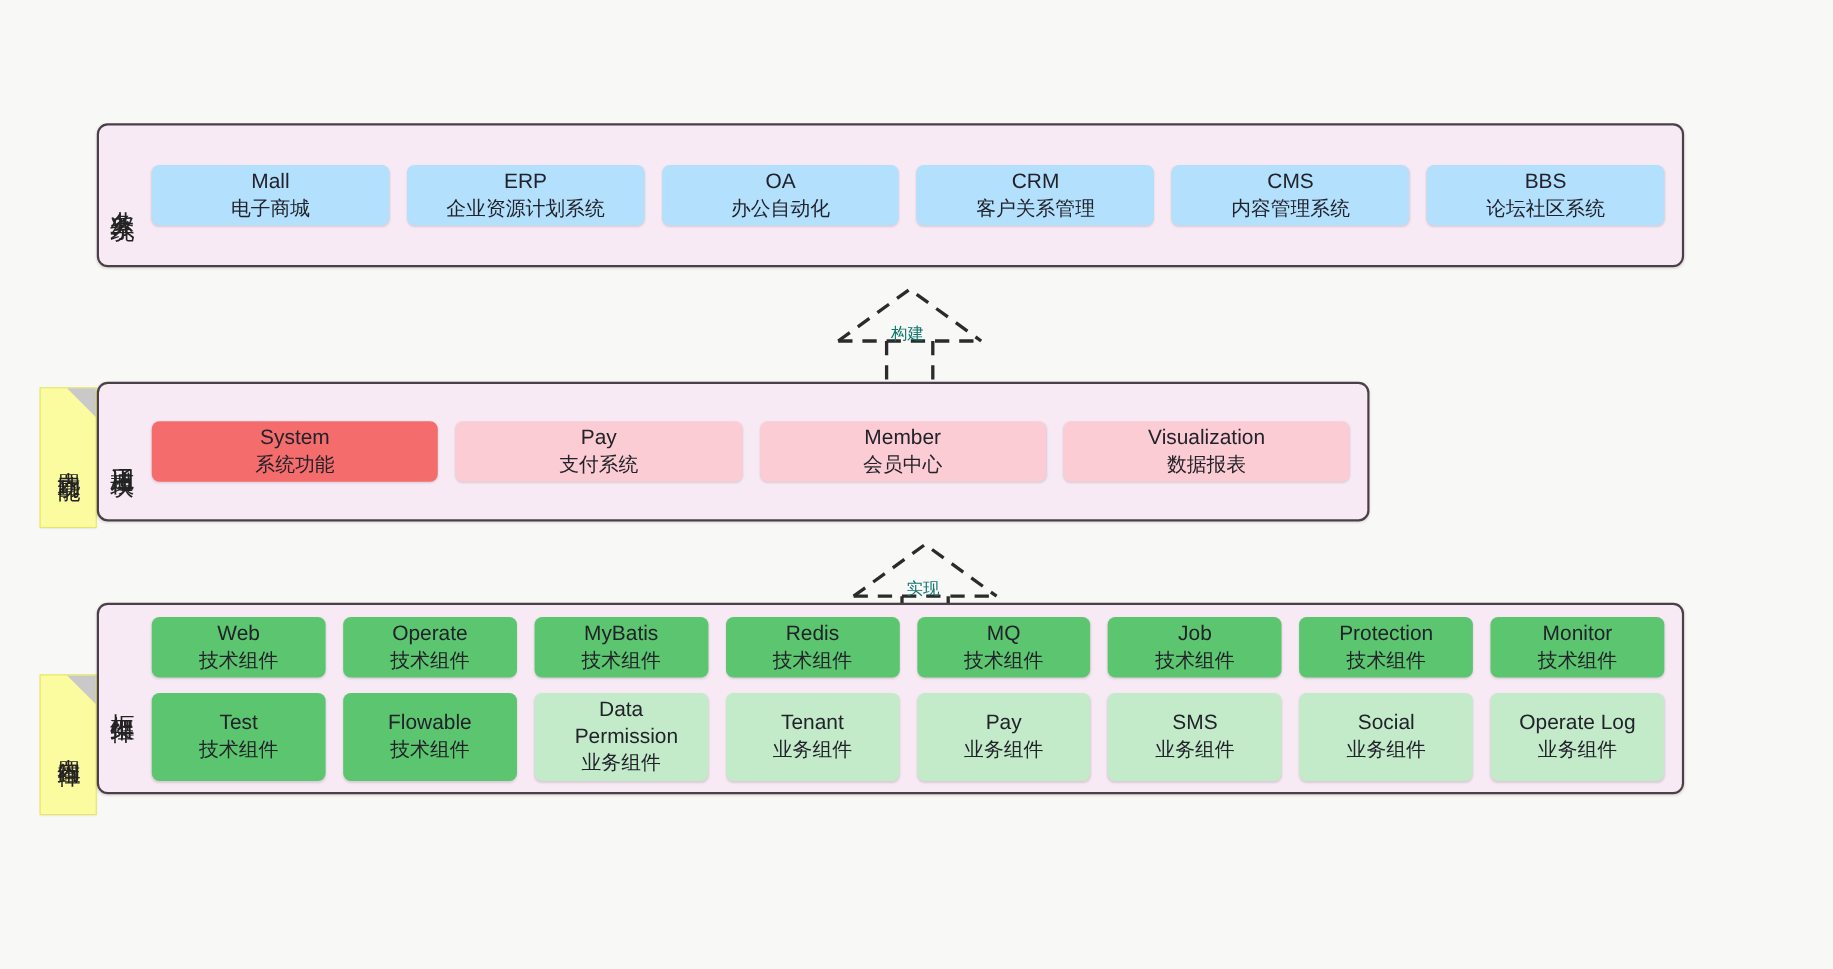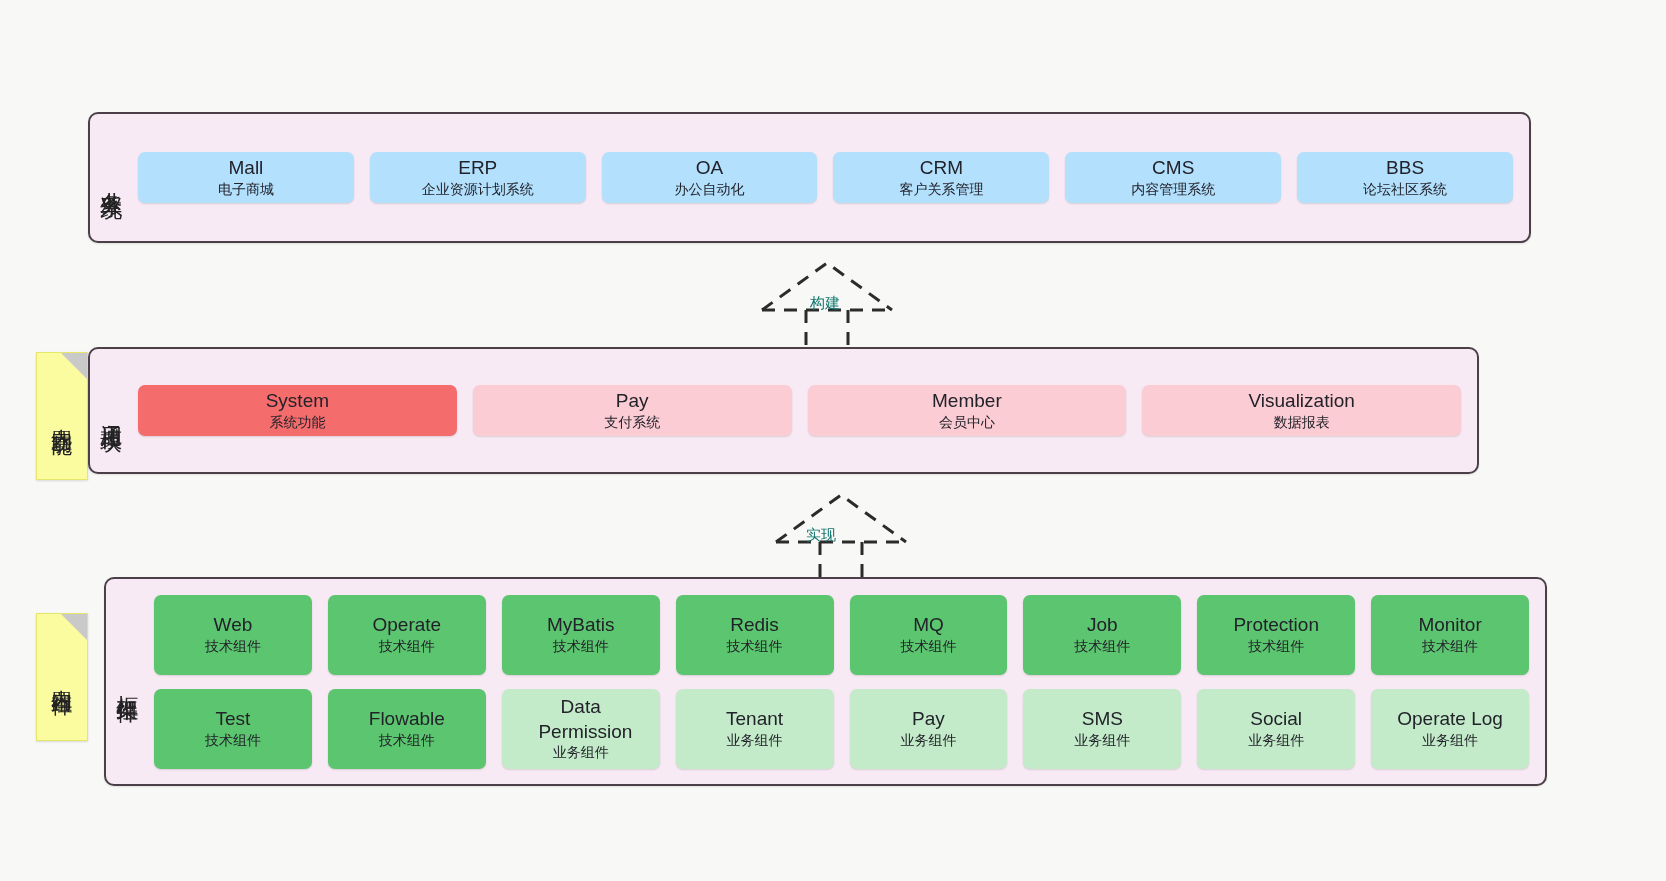--- a/index.html
+++ b/index.html
@@ -56,21 +56,21 @@
     flex-direction:column;
     align-items:center;
     justify-content:center;
     text-align:center;
     line-height:1.28;
     color:#22222a;
     box-shadow:0 1px 2px rgba(0,0,0,.13);
     padding:4px 24px;
   }
   .cell .en { font-size:19px; }
-  .cell .cn { font-size:14px; }
+  .cell .cn { font-size:18px; }
 
   
   .c-blue       { background:#b3e0fd; }
   .c-red        { background:#f56c6c; }
   .c-pink       { background:#fcccd4; }
   .c-green      { background:#5cc56f; }
   .c-lightgreen { background:#c3ebc9; }
 
   
   .note {
@@ -155,21 +155,21 @@
     <path d="M 96 52 L 96 92" fill="none" stroke="#2b2b2b" stroke-width="3" stroke-dasharray="13 9"></path>
   </svg>
   <span class="conn-label" style="left:58px; top:36px;">构建</span>
 </div>
 
 <div class="note" style="left:36px; top:352px; width:52px; height:128px;">
   <span class="fold"></span>
   <span>内置功能</span>
 </div>
 
-<div class="layer" style="left:88px; top:347px; width:1391px; height:127px;">
+<div class="layer" style="left:88px; top:347px; width:1157px; height:127px;">
   <div class="layer-title">通用模块</div>
   <div class="layer-body">
     <div class="row">
       <div class="cell c-red">
         <span class="en">System</span>
         <span class="cn">系统功能</span>
       </div>
       <div class="cell c-pink">
         <span class="en">Pay</span>
         <span class="cn">支付系统</span>
@@ -186,29 +186,29 @@
   </div>
 </div>
 
 <div class="connector" style="left:766px; top:490px; width:160px; height:92px;">
   <svg width="160" height="92" viewBox="0 0 160 92" aria-hidden="true">
     <path d="M 10 52 L 75 5 L 140 52" fill="none" stroke="#2b2b2b" stroke-width="3" stroke-dasharray="13 9" stroke-linecap="butt"></path>
     <path d="M 10 52 L 140 52" fill="none" stroke="#2b2b2b" stroke-width="3" stroke-dasharray="13 9"></path>
     <path d="M 54 52 L 54 92" fill="none" stroke="#2b2b2b" stroke-width="3" stroke-dasharray="13 9"></path>
     <path d="M 96 52 L 96 92" fill="none" stroke="#2b2b2b" stroke-width="3" stroke-dasharray="13 9"></path>
   </svg>
-  <span class="conn-label" style="left:40px; top:36px;text-align:right;">实现</span>
+  <span class="conn-label" style="left:58px; top:36px;text-align:right;">实现</span>
 </div>
 
 <div class="note" style="left:36px; top:613px; width:52px; height:128px;">
   <span class="fold"></span>
   <span>内置组件</span>
 </div>
 
-<div class="layer" style="left:88px; top:577px; width:1443px; height:209px;margin-left:16px;">
+<div class="layer" style="left:88px; top:548px; width:1443px; height:174px;">
   <div class="layer-title">框架组件</div>
   <div class="layer-body">
 
     <div class="row" style="height:80px;">
       <div class="cell c-green">
         <span class="en">Web</span>
         <span class="cn">技术组件</span>
       </div>
       <div class="cell c-green">
         <span class="en">Operate</span>

